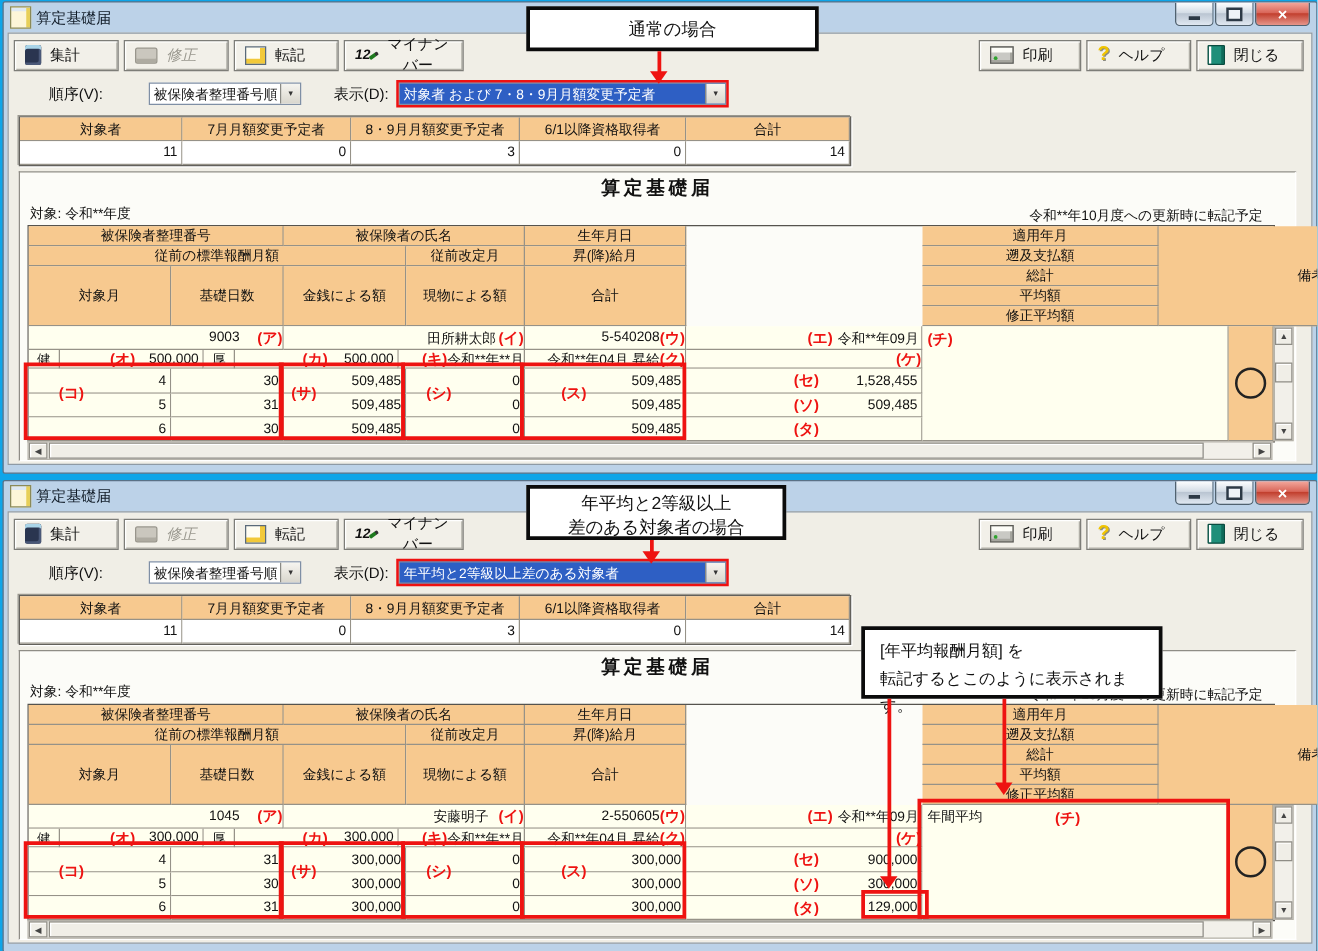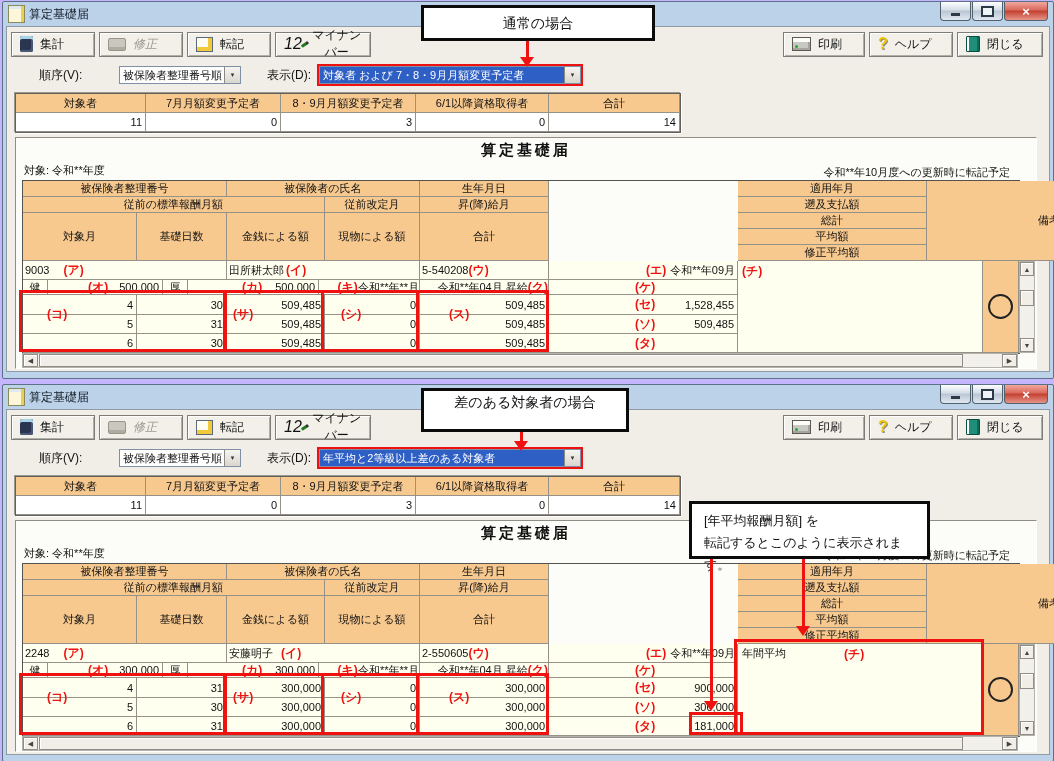--- a/index.html
+++ b/index.html
@@ -1,56 +1,56 @@
 <!DOCTYPE html>
 <html><head>
 <meta charset="utf-8">
 <style>
   html,body{margin:0;padding:0;background:#fff;font-family:"Liberation Sans","DejaVu Sans",sans-serif;color:#111;}
-  .stage{position:relative;width:1054px;height:761px;overflow:hidden;background:#c4b5fd;cursor:default;}
+  .stage{position:relative;width:1054px;height:761px;overflow:hidden;background:#0ea5e9;cursor:default;}
   
   .win{position:absolute;left:2px;width:1044px;height:373px;background:#BCD2E8;border:1px solid #5A7186;border-radius:2px;padding:0 3px 3px;box-sizing:content-box;}
   .tbar{height:24px;display:flex;align-items:center;position:relative;}
   .appico{width:15px;height:16px;margin:0 4px 0 2px;background:#fdf6d8;border:1px solid #8a8a5a;box-shadow:inset -3px 0 0 #e7cf58,inset 0 3px 0 #dfe9f2;display:inline-block;}
   .ttl{font-size:12px;color:#0f1a26;}
   .wc{position:absolute;right:2px;top:0;display:flex;}
   .wcb{width:29px;height:18px;margin-left:1px;border:1px solid #51626f;border-top:none;border-radius:0 0 4px 4px;background:linear-gradient(#fdfeff,#d4dde6 45%,#bac5d2 50%,#e0e8f1);display:flex;align-items:center;justify-content:center;}
   .wcb.red{width:42px;background:linear-gradient(#f3a89d,#d9675a 45%,#c2402f 50%,#e6958a);color:#fff;font-weight:bold;font-size:13px;line-height:1;}
   .gmin{width:9px;height:3px;background:#2c3946;margin-top:7px;}
   .gmax{width:9px;height:7px;border:2px solid #2c3946;background:#eef3f8;}
   .client{position:relative;background:#F0EEE6;height:346px;border:1px solid #8e9aa5;box-sizing:border-box;}
   
   .toolrow{position:absolute;left:4px;right:4px;top:4px;height:26px;display:flex;gap:4px;align-items:center;}
   .tbtn{height:25px;display:inline-flex;align-items:center;justify-content:flex-start;gap:7px;padding:0 8px;background:#F2F0E9;border:1px solid #7d7d78;box-shadow:inset 1px 1px 0 #ffffff,inset -1px -1px 0 #b0aea6;font-size:12px;font-family:inherit;color:#111;box-sizing:border-box;}
   .tbtn.dis{color:#9a988f;font-style:italic;}
   .spacer{flex:1;}
   .ic-calc{width:13px;height:16px;background:#2a3550;border-radius:2px;box-shadow:inset 0 3px 0 #a9d4e8,inset -2px -2px 0 #4a5878;}
   .ic-type{width:16px;height:11px;background:#cac7be;border:1px solid #98958c;border-radius:2px;box-shadow:inset 0 -3px 0 #aeaba1;}
   .ic-tr{position:relative;width:15px;height:13px;background:#fffdf2;border:1px solid #5a6a7a;box-shadow:inset -4px -4px 0 #f2c93a;}
-  .ic-12{font-weight:normal;font-style:italic;font-size:16px;color:#101010;}
+  .ic-12{font-weight:bold;font-style:italic;font-size:11px;color:#101010;}
   .pencil{width:11px;height:3px;background:linear-gradient(90deg,#1f7a1f 70%,#333 70%);transform:rotate(-35deg);border-radius:1px;margin-left:-4px;}
   .ic-prn{position:relative;width:17px;height:12px;background:#c9c9c4;border:1px solid #5a5a55;box-shadow:inset 0 4px 0 #fdfdf8,inset -2px -2px 0 #a5a59e;}
   .ic-prn .pp{position:absolute;left:2px;bottom:2px;width:3px;height:3px;background:#2fa32f;border-radius:50%;}
   .ic-q{color:#f0c400;font-weight:900;font-size:16px;line-height:1;text-shadow:1px 1px 0 #8a8a80;}
   .ic-bk{width:12px;height:14px;background:#1f8f7a;border:1px solid #0a4c40;box-shadow:inset 2px 0 0 #ffffff,inset -2px 0 0 #0f6b5a;border-radius:1px;}
   
   .filterrow{position:absolute;left:0;top:38px;height:20px;display:flex;align-items:center;font-size:12px;}
   .flbl{display:inline-block;}
   .combo{height:18px;box-sizing:border-box;border:1px solid #7f8fa5;background:#fff;display:flex;align-items:center;font-size:11px;padding-left:3px;overflow:hidden;}
   .combo .cval{white-space:nowrap;overflow:hidden;}
   .combo .db{margin-left:auto;width:15px;height:100%;background:linear-gradient(#f6f5f0,#d9d6cd);border-left:1px solid #8a8a85;display:flex;align-items:center;justify-content:center;font-size:7px;color:#333;flex:0 0 auto;}
   .combo.sel{background:#2E5FC4;color:#fff;outline:2px solid #EE1111;outline-offset:0;}
   
   .sumtbl{position:absolute;left:8px;top:66px;border:1px solid #62605b;background:#fff;box-shadow:1px 1px 0 #fff, -1px -1px 0 #9a988f;}
   .srow{display:flex;}
   .g{box-sizing:border-box;border-right:1px solid #969288;border-bottom:1px solid #969288;display:flex;align-items:center;font-size:11px;overflow:hidden;flex:0 0 auto;white-space:nowrap;}
   .oc{background:#F7C98F;justify-content:center;text-align:center;}
   .ic{background:#FFFFEF;}
   .num{justify-content:flex-end;padding-right:3px;text-align:center;}
-  .fx{padding-left:2px;}
+  .fx{padding-left:2px;justify-content:flex-end;}
   .srow .g{height:19px;}
   .srow .white{background:#fff;}
   
   .panel{position:absolute;left:8px;top:110px;width:1022px;height:232px;background:#FCFCF8;border:1px solid;border-color:#8f8d86 #ffffff #ffffff #8f8d86;box-sizing:border-box;}
   .rpt-title{position:absolute;left:0;top:3px;width:100%;text-align:center;font-size:15px;font-weight:bold;letter-spacing:3px;}
   .rpt-target{position:absolute;left:8px;top:25px;font-size:11px;}
   .rpt-note{position:absolute;right:26px;top:27px;font-size:11px;}
   .grid{position:absolute;left:6px;top:42px;width:1014px;}
   .gwrap{width:996px;border:1px solid #55534e;box-sizing:content-box;}
   .grow{display:flex;}
@@ -418,21 +418,21 @@
               <div class="g oc" style="width:189px;height:16px">平均額</div>
               <div class="g oc" style="width:189px;height:16px">修正平均額</div>
             </div>
             <div class="g oc" style="width:245px;height:80px">備考</div>
 
           </div>
           <div class="gdata">
             <div class="gleft">
               <div class="grow">
                 <div class="g ic fx" style="width:204px;height:19px">
-                      <span>2248</span>
+                      <span>1045</span>
                       <span class="rl" style="margin-left:14px">(ア)</span>
                     </div>
                 <div class="g ic fx" style="width:193px;height:19px">
                       <span>安藤明子</span>
                       <span class="rl" style="margin-left:8px">(イ)</span>
                     </div>
                 <div class="g ic fx" style="width:129px;height:19px">
                       <span>2-550605</span>
                       <span class="rl">(ウ)</span>
                     </div>
@@ -487,21 +487,21 @@
                     </div>
               </div>
               <div class="grow">
                 <div class="g ic num" style="width:114px;height:19px">6</div>
                 <div class="g ic num" style="width:90px;height:19px">31</div>
                 <div class="g ic num" style="width:98px;height:19px">300,000</div>
                 <div class="g ic num" style="width: 95px;height:19px">0</div>
                 <div class="g ic num" style="width:129px;height:19px">300,000</div>
                 <div class="g ic fx" style="width:189px;height:19px">
                       <span class="rl" style="margin-left:84px">(タ)</span>
-                      <span style="margin-left:auto;padding-right:3px">181,000</span>
+                      <span style="margin-left:auto;padding-right:3px">129,000</span>
                     </div>
               </div>
             </div>
             <div class="g ic" style="width:245px;height:92px;align-items:flex-start;padding:2px 4px">
                   <span>年間平均</span>
                   <span class="rl" style="margin-left:58px">(チ)</span>
                 </div>
             <div class="g" style="width:36px;height:92px;background:#F7C98F;justify-content:center">
                   <span class="circle"></span>
                 </div>
@@ -515,20 +515,21 @@
       </div>
       <div class="hscroll">
         <div class="sbtn" style="left:0;top:0;width:15px;height:13px">◀</div>
         <div class="sthumb" style="left:16px;top:0;width:924px;height:13px"></div>
         <div class="sbtn" style="right:0;top:0;width:15px;height:13px">▶</div>
       </div>
     </div>
   </div>
   <div class="ov">
     <div class="callout" style="left:418px;top:3px;width:208px;height:44px;padding-top:2px;line-height:19px">
+      <div>年平均と2等級以上</div>
       <div>差のある対象者の場合</div>
     </div>
     <div class="rline" style="left:517px;top:47px;height:10px"></div>
     <div class="rhead" style="left:511px;top:56px"></div>
     <div class="callout" style="left:686px;top:116px;width:241px;height:58px;text-align:left;padding:6px 0 0 12px;line-height:22px;font-size:13px">
       <div>[年平均報酬月額] を</div>
       <div>転記するとこのように表示されます。</div>
     </div>
     <div class="rline" style="left:707px;top:174px;height:143px"></div>
     <div class="rhead" style="left:701px;top:316px"></div>

